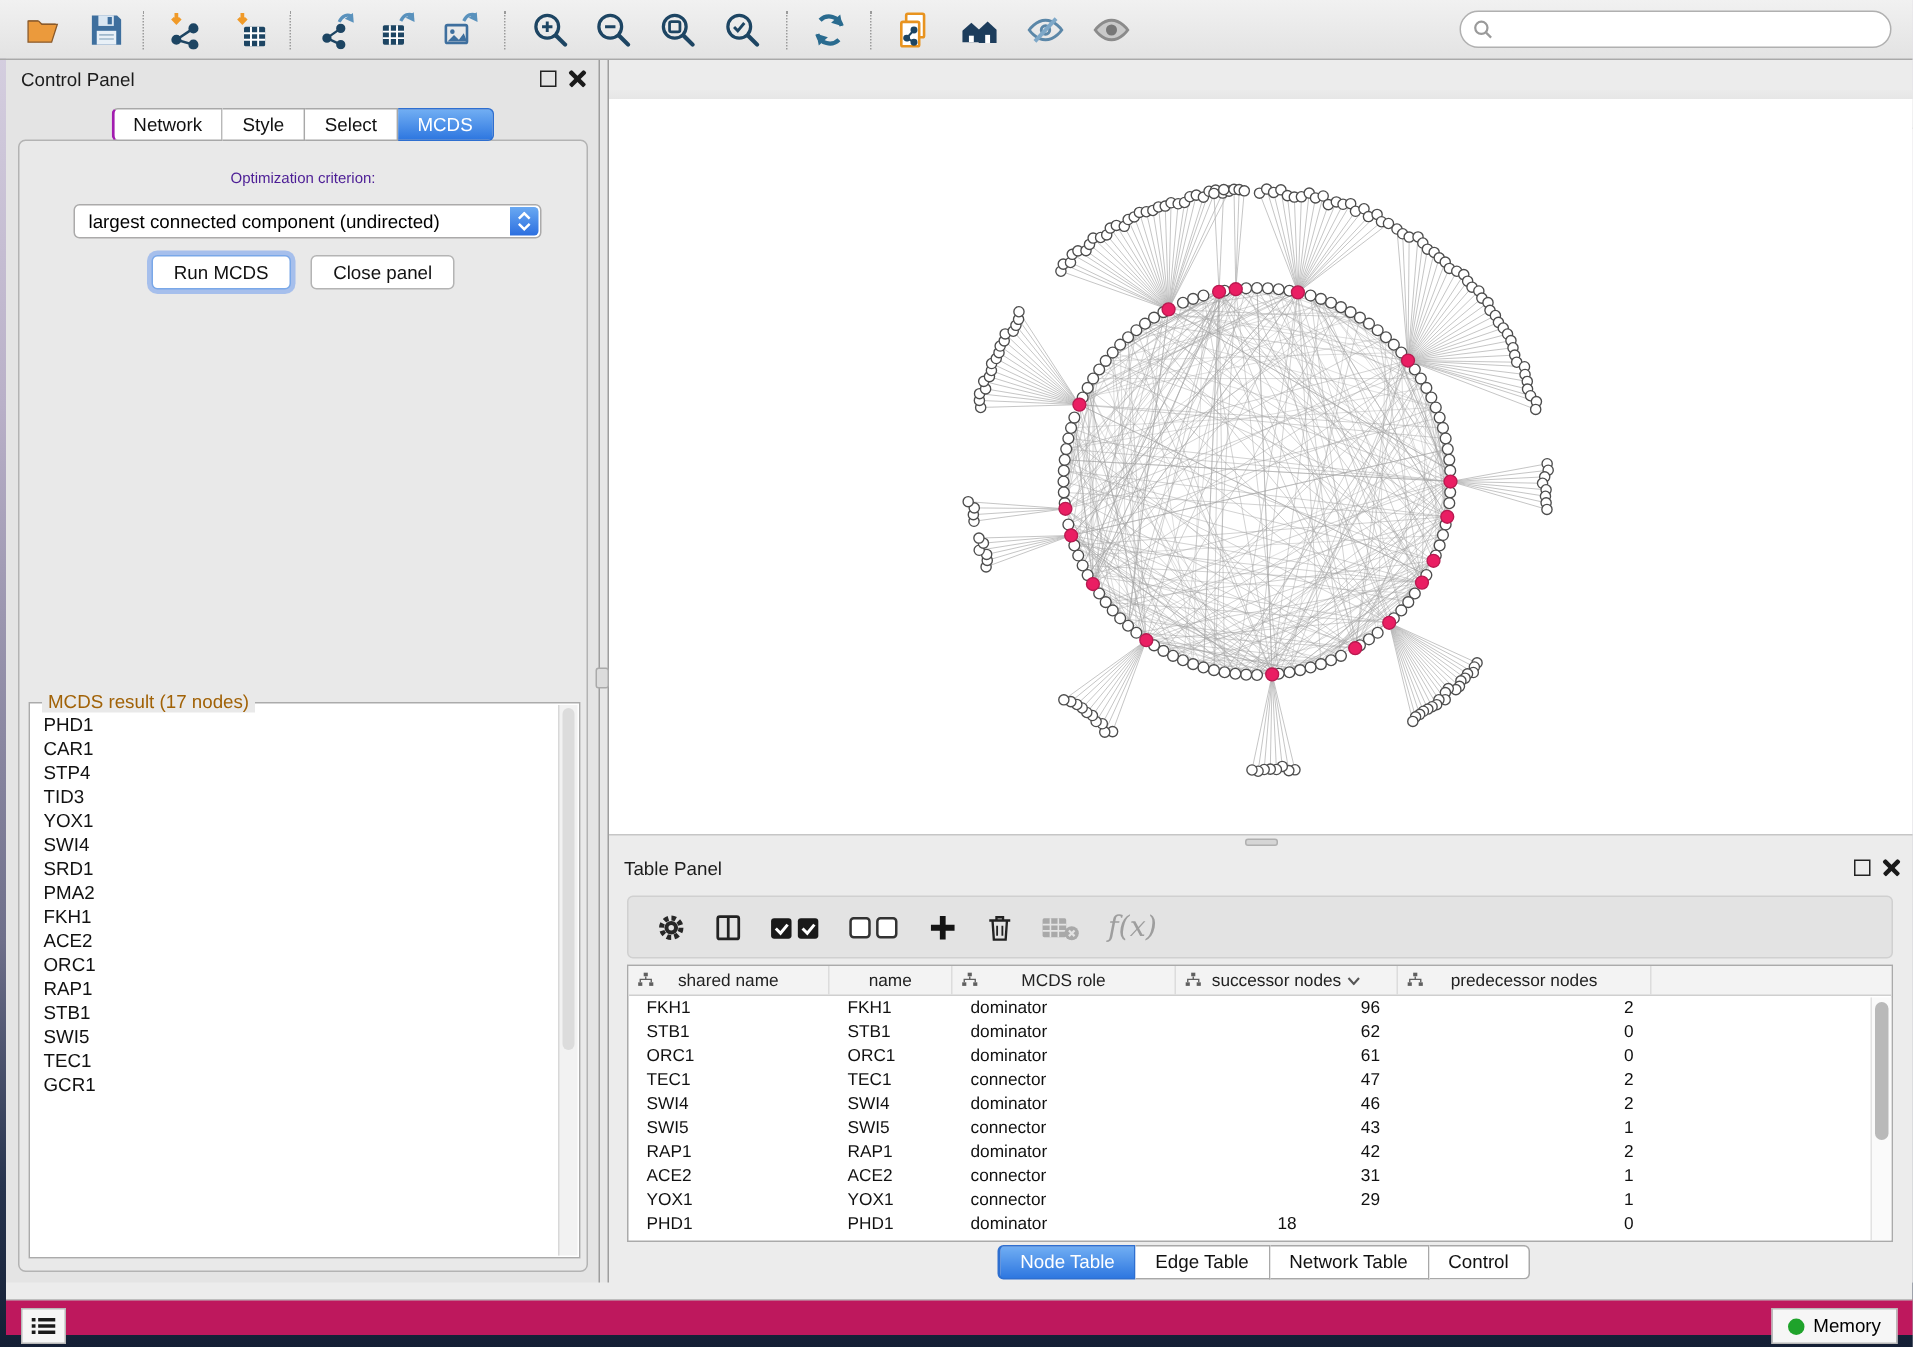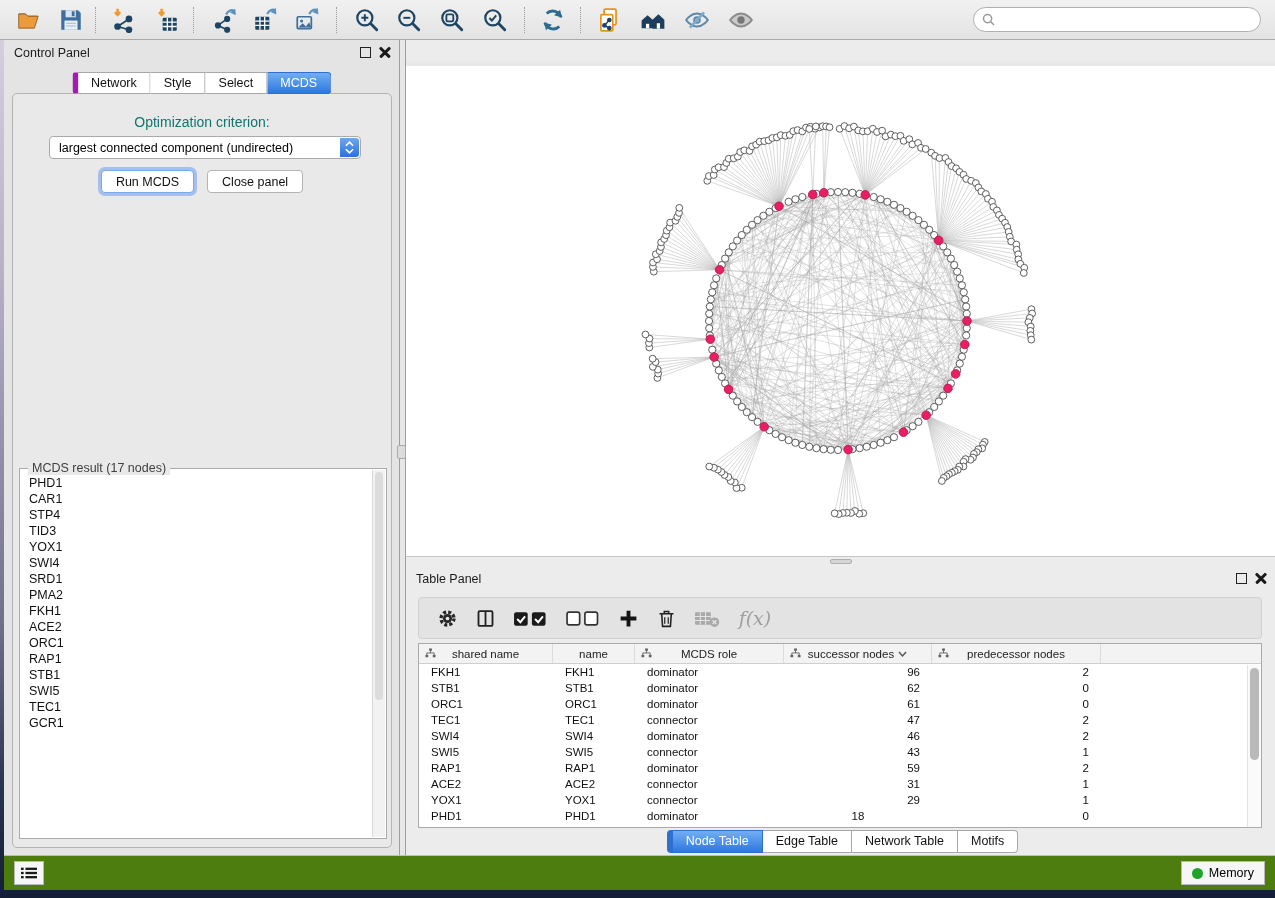--- a/index.html
+++ b/index.html
@@ -18,33 +18,33 @@
   .cpanel{position:absolute;left:0;top:40px;width:396px;bottom:35px;background:#e4e4e4;border-right:1px solid #9e9e9e;}
   .panel-titlebar{position:relative;height:26px;}
   .panel-title{position:absolute;left:10px;top:6px;font-size:12.5px;color:#1c1c1c;}
   .pt-btns{position:absolute;right:8px;top:6px;display:flex;gap:8px;align-items:center;}
   .float-btn{width:11px;height:11px;border:1.6px solid #222;background:transparent;display:inline-block;}
   .close-btn{width:12px;height:12px;position:relative;display:inline-block;}
   .close-btn:before,.close-btn:after{content:"";position:absolute;left:-1px;top:5px;width:14px;height:2.6px;background:#1a1a1a;border-radius:1px;}
   .close-btn:before{transform:rotate(45deg);} .close-btn:after{transform:rotate(-45deg);}
   .seg-tabs{position:absolute;top:32px;left:50%;transform:translateX(-50%);display:flex;height:22px;z-index:2;}
   .seg-tab{padding:0 13px;line-height:20px;font-size:12.5px;background:#fff;border:1px solid #a8a8a8;border-left:none;color:#111;cursor:pointer;white-space:nowrap;}
-  .seg-tab:first-child{border-left:6px solid #a21caf;border-radius:4px 0 0 4px;}
+  .seg-tab:first-child{border-left:2px solid #a21caf;border-radius:4px 0 0 4px;}
   .seg-tab:last-child{border-radius:0 4px 4px 0;}
   .seg-tab.active{background:linear-gradient(#71aef3,#2e77e0);color:#fff;border-color:#2e6fd0;}
   .cp-card{position:absolute;left:8px;top:53px;width:380px;height:755px;background:#e9e9e9;border:1px solid #b3b3b3;border-radius:5px;}
-  .opt-label{position:absolute;top:20px;width:100%;text-align:center;font-size:14px;color:#0f766e;}
+  .opt-label{position:absolute;top:20px;width:100%;text-align:center;font-size:10px;color:#4c1d95;}
   .combo{position:absolute;left:36px;top:42px;width:312px;height:23px;background:#fff;border:1px solid #abaaaa;border-radius:4px;font-size:12.5px;display:flex;align-items:center;padding-left:9px;cursor:pointer;}
   .combo .stepper{position:absolute;right:1px;top:1px;bottom:1px;width:19px;border-radius:0 3px 3px 0;background:linear-gradient(#6aa9f2,#2c6fe0);display:flex;flex-direction:column;align-items:center;justify-content:center;gap:1px;}
   .combo .stepper svg{width:9px;height:6px;}
   .btnrow{position:absolute;top:76px;width:100%;display:flex;justify-content:center;gap:13px;}
   .mac-btn{height:23px;padding:0 14px;font-size:12.5px;background:#fff;border:1px solid #b4b4b4;border-radius:4px;cursor:pointer;color:#111;}
   .mac-btn.focused{border-color:#7aa8e8;box-shadow:0 0 0 3px rgba(100,150,240,.5);}
   .groupbox{position:absolute;left:6px;top:374px;width:368px;height:371px;border:1px solid #ababab;background:#fff;}
-  .groupbox .legend{position:absolute;left:8px;top:-8px;background:#e9e9e9;padding:0 4px;font-size:12.5px;color:#404040;}
+  .groupbox .legend{position:absolute;left:8px;top:-8px;background:#e9e9e9;padding:0 4px;font-size:12.5px;color:#a16207;}
   .mcds-list{position:absolute;left:1px;top:6px;right:14px;bottom:1px;overflow:hidden;font-size:12.5px;}
   .mcds-list div{padding:0 0 0 8px;line-height:16px;color:#111;}
   .list-scroll{position:absolute;right:1px;top:1px;bottom:1px;width:13px;background:#f2f2f2;border-left:1px solid #d8d8d8;}
   .list-scroll i{position:absolute;left:2px;right:2px;top:2px;height:62%;background:#dcdcdc;border-radius:5px;}
   .vsplit{position:absolute;left:396px;width:6px;top:40px;bottom:35px;background:#e7e7e7;border-right:1px solid #9e9e9e;}
   .vgrip{position:absolute;left:-3px;top:405px;width:9px;height:14px;background:#dcdcdc;border:1px solid #aaa;border-radius:2px;}
   
   .rightpane{position:absolute;left:402px;right:0;top:40px;bottom:35px;background:#ececec;}
   .net-titlebar{position:relative;height:26px;background:linear-gradient(#ebebeb,#d8d8d8);border-bottom:1px solid #b4b4b4;}
   .lights{position:absolute;left:11px;top:7px;display:flex;gap:8px;}
@@ -66,21 +66,21 @@
   .thead{display:flex;height:20px;background:#f3f3f3;border-bottom:1px solid #cfcfcf;}
   .th{position:relative;display:flex;align-items:center;justify-content:center;gap:4px;font-size:11.5px;color:#222;border-right:1px solid #dcdcdc;overflow:hidden;}
   .th .cicon{position:absolute;left:6px;top:4px;}
   .trow{display:flex;height:16px;}
   .td{font-size:11.5px;color:#111;padding:0 12px;line-height:16px;white-space:nowrap;overflow:hidden;}
   .tscroll{position:absolute;right:0px;top:21px;bottom:0;width:14px;background:#fafafa;border-left:1px solid #e2e2e2;}
   .tscroll i{position:absolute;left:2px;right:2px;top:3px;height:92px;background:#b9b9b9;border-radius:6px;}
   .bottom-tabs{position:absolute;left:4px;right:0;bottom:2px;display:flex;justify-content:center;}
   .bt{display:flex;height:23px;}
   
-  .statusbar{position:absolute;left:0;right:0;bottom:0;height:35px;background:#4d7c0f;border-top:1px solid #bdbdbd;}
+  .statusbar{position:absolute;left:0;right:0;bottom:0;height:24px;background:#be185d;border-top:1px solid #bdbdbd;}
   .list-btn{position:absolute;left:10px;top:5px;width:30px;height:24px;background:#f6f6f6;border:1px solid #b9b9b9;display:flex;align-items:center;justify-content:center;cursor:pointer;}
   .memory-btn{position:absolute;right:10px;top:5px;height:24px;background:#f6f6f6;border:1px solid #b9b9b9;display:flex;align-items:center;gap:6px;padding:0 10px;font-size:12.5px;cursor:pointer;}
   .memdot{width:11px;height:11px;border-radius:50%;background:#1fa32b;}
 </style>
 </head>
 <body>
 
 <div class="window">
 
   <div class="toolbar">
@@ -1290,21 +1290,21 @@
               <div class="td" style="width: 134px; text-align: left;">SWI5</div>
               <div class="td" style="width: 82px; text-align: left;">SWI5</div>
               <div class="td" style="width: 149px; text-align: left;">connector</div>
               <div class="td" style="width: 148px; text-align: right;">43</div>
               <div class="td" style="width: 169px; text-align: right;">1</div>
             </div>
             <div class="trow">
               <div class="td" style="width: 134px; text-align: left;">RAP1</div>
               <div class="td" style="width: 82px; text-align: left;">RAP1</div>
               <div class="td" style="width: 149px; text-align: left;">dominator</div>
-              <div class="td" style="width: 148px; text-align: right;">59</div>
+              <div class="td" style="width: 148px; text-align: right;">42</div>
               <div class="td" style="width: 169px; text-align: right;">2</div>
             </div>
             <div class="trow">
               <div class="td" style="width: 134px; text-align: left;">ACE2</div>
               <div class="td" style="width: 82px; text-align: left;">ACE2</div>
               <div class="td" style="width: 149px; text-align: left;">connector</div>
               <div class="td" style="width: 148px; text-align: right;">31</div>
               <div class="td" style="width: 169px; text-align: right;">1</div>
             </div>
             <div class="trow">
@@ -1324,21 +1324,21 @@
           </div>
         <div class="tscroll">
             <i></i>
           </div>
       </div>
       <div class="bottom-tabs">
         <div class="bt seg-tabs" id="bottom-tabs" style="position:static;transform:none">
             <span class="seg-tab active">Node Table</span>
             <span class="seg-tab">Edge Table</span>
             <span class="seg-tab">Network Table</span>
-            <span class="seg-tab">Motifs</span>
+            <span class="seg-tab">Control</span>
           </div>
       </div>
     </div>
   </div>
 
   <div class="statusbar">
     <button class="list-btn">
       <svg width="18" height="14" viewBox="0 0 18 14">
           <g fill="#1a1a1a">
             <rect x="0" y="1" width="3" height="2.6"></rect>

